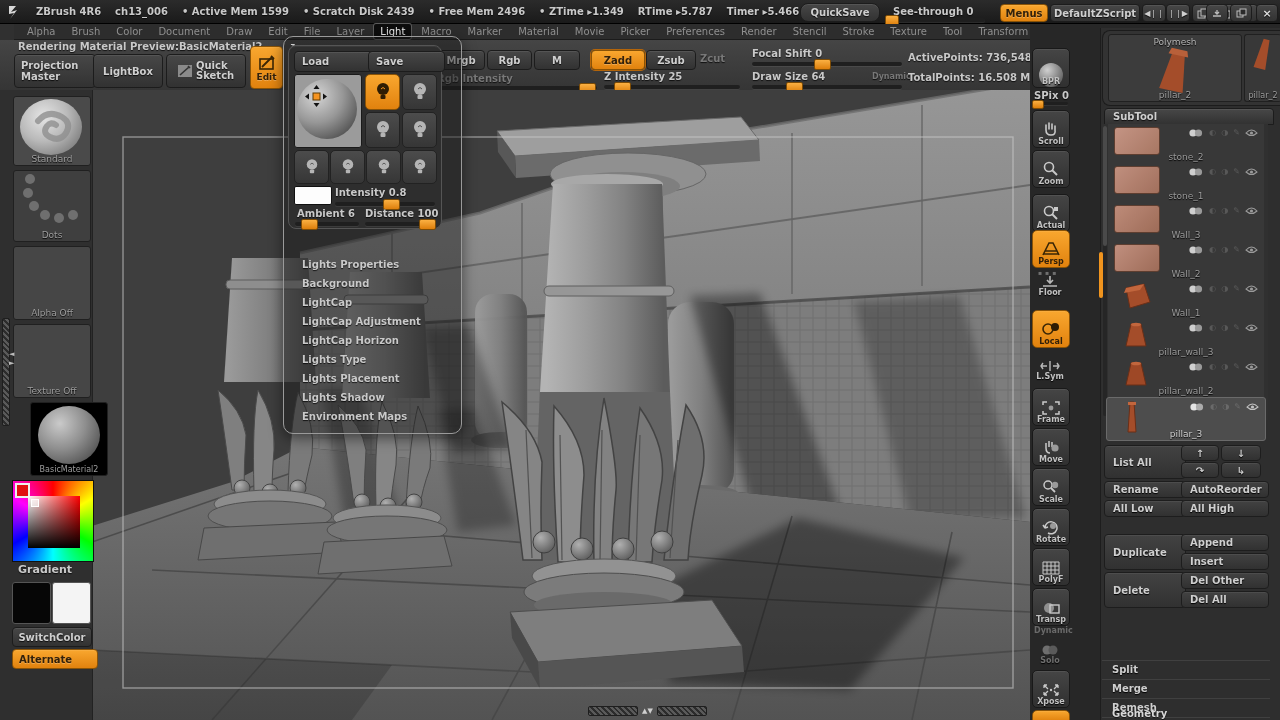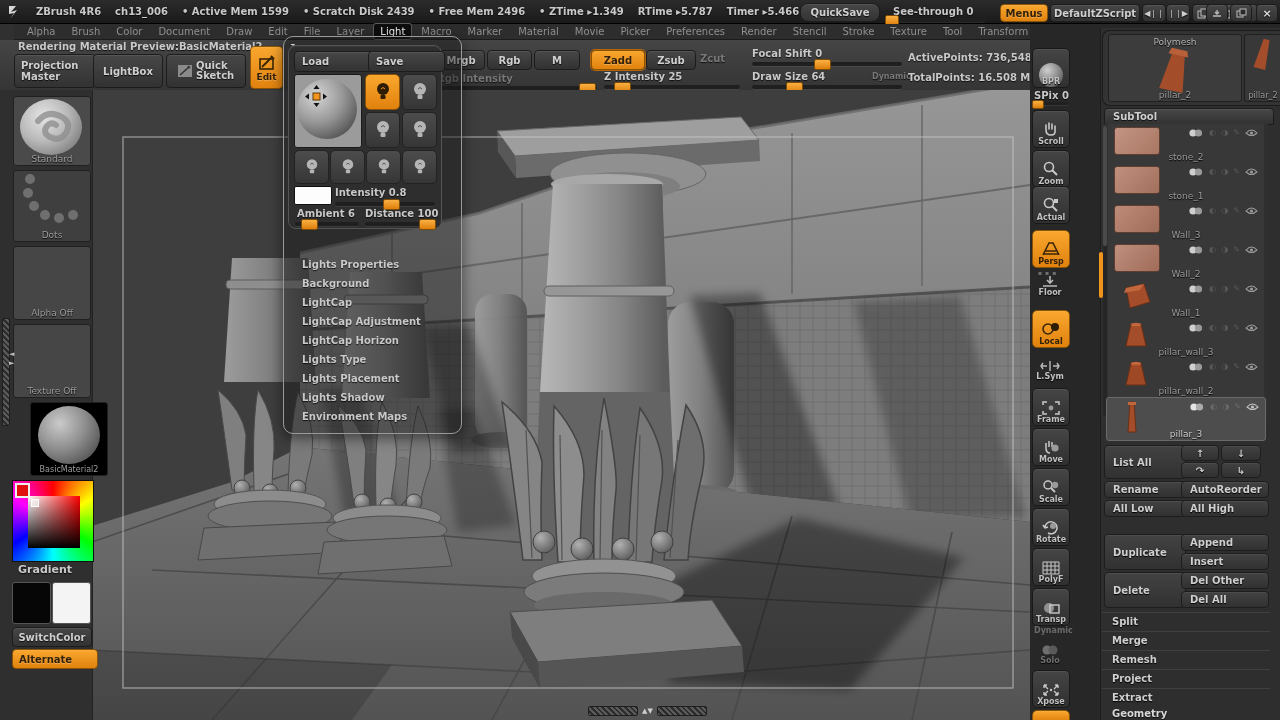--- a/index.html
+++ b/index.html
@@ -15,21 +15,21 @@
   .handle{position:absolute;top:-3px;width:15px;height:9px;background:linear-gradient(#fbb042,#dd7f0c);border:1px solid #7d4c06;border-radius:2px;}
   .tile{background:#4a4a4a;border:1px solid #202020;border-radius:3px;overflow:hidden;}
   .cap{position:absolute;left:0;right:0;bottom:1px;text-align:center;font-size:9px;color:#9d9d9d;text-shadow:0 1px 1px #000;}
   .menuitem{color:#8f8f8f;font-size:10px;padding:3px 7px;border-radius:3px;}
   .menuitem.active{background:#0d0d0d;color:#efefef;box-shadow:0 0 0 1px #5a5a5a inset;}
   .hatch{background:repeating-linear-gradient(45deg,#5a5a5a 0 2px,#2c2c2c 2px 4px);border:1px solid #1e1e1e;border-radius:2px;}
   .pbtn{background:linear-gradient(#424242,#313131);border:1px solid #1d1d1d;border-radius:4px;color:#cfcfcf;
         font-size:10px;font-weight:bold;display:flex;align-items:center;padding-left:8px;
         box-shadow:inset 0 1px 0 rgba(255,255,255,.06);text-shadow:0 1px 1px #000;white-space:nowrap;}
   .srow{position:absolute;left:1102px;width:158px;height:17px;color:#cfcfcf;font-size:10px;font-weight:bold;
-        display:flex;align-items:center;padding-left:10px;border-top:1px solid #404040;text-shadow:0 1px 1px #000;}
+        display:flex;align-items:center;padding-left:10px;border-top:1px solid #404040;text-shadow:0 1px 1px #000;margin-top:48px;}
   .stripbtn{position:absolute;left:1032px;width:36px;background:linear-gradient(#454545,#303030);border:1px solid #191919;
         border-radius:5px;box-shadow:inset 0 1px 0 rgba(255,255,255,.07);display:flex;flex-direction:column;align-items:center;justify-content:flex-end;}
   .stripbtn .slabel{font-size:8px;color:#c2c2c2;font-weight:bold;text-shadow:0 1px 1px #000;line-height:9px;padding-bottom:1px;}
   .stripbtn.orange .slabel{color:#33210a;text-shadow:none;}
   .strow{position:absolute;height:39px;left:1108px;width:156px;border-bottom:1px solid #262626;background:#383838;}
   .strow .rowlabel{position:absolute;left:0;right:0;bottom:1px;text-align:center;font-size:9px;color:#9a9a9a;text-shadow:0 1px 1px #000;}
   .rowicons{position:absolute;right:6px;top:4px;display:flex;gap:5px;align-items:center;}
   .bulbbtn{position:absolute;background:linear-gradient(#4c4c4c,#363636);border:1px solid #222;border-radius:5px;display:flex;align-items:center;justify-content:center;}
   svg{display:block;}
 </style>
@@ -509,21 +509,21 @@
       </svg>
     <span class="slabel">Scroll</span>
     </div>
   <div class="stripbtn" style="top:150px;height:36px;">
     <svg width="18" height="16" viewBox="0 0 18 16">
         <circle cx="7" cy="6" r="4.5" fill="none" stroke="#c9c9c9" stroke-width="1.6"></circle>
         <path d="M10 9 L15 14" stroke="#c9c9c9" stroke-width="2"></path>
       </svg>
     <span class="slabel">Zoom</span>
     </div>
-  <div class="stripbtn" style="top:186px;height:36px;">
+  <div class="stripbtn" style="top:194px;height:36px;">
     <svg width="18" height="16" viewBox="0 0 18 16">
         <circle cx="7" cy="6" r="4.5" fill="none" stroke="#c9c9c9" stroke-width="1.6"></circle>
         <path d="M10 9 L15 14" stroke="#c9c9c9" stroke-width="2"></path>
         <rect x="12" y="2" width="4" height="4" fill="#c9c9c9"></rect>
       </svg>
     <span class="slabel">Actual</span>
     </div>
   <div class="stripbtn orange" style="top:230px;height:36px;">
     <svg width="20" height="16" viewBox="0 0 20 16">
         <path d="M2 14 L8 2 H12 L18 14 M4 10 H16 M3 13 H17" stroke="#3a2606" stroke-width="1.6" fill="none"></path>

